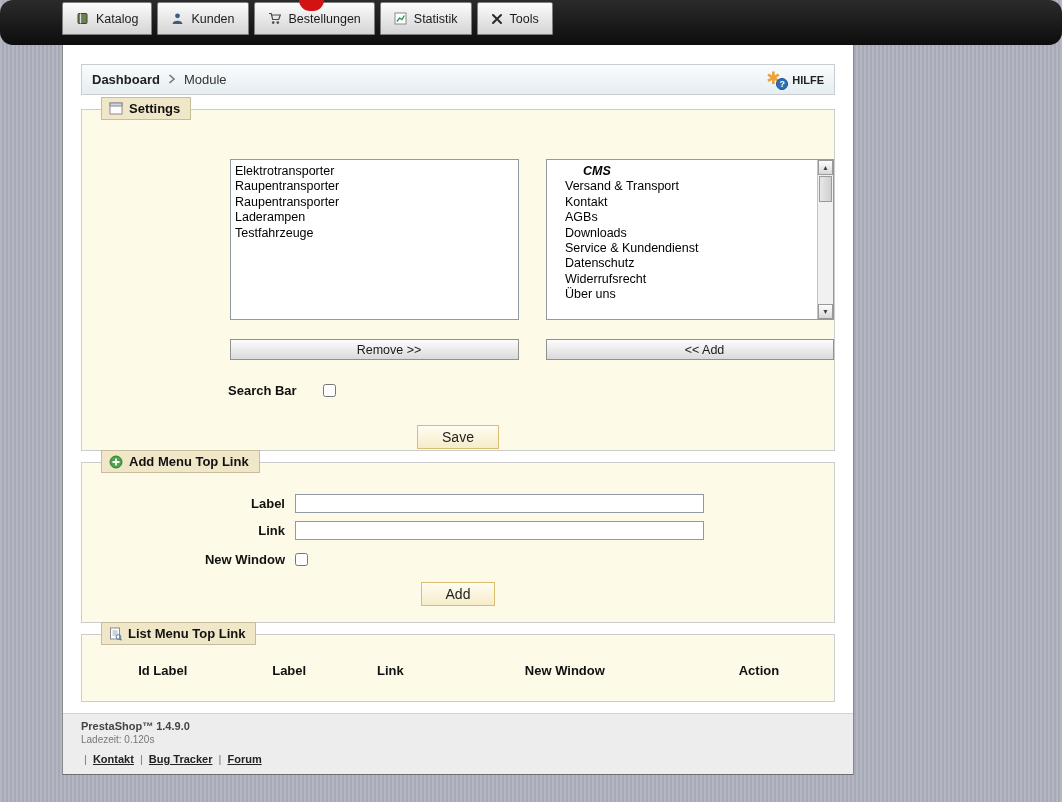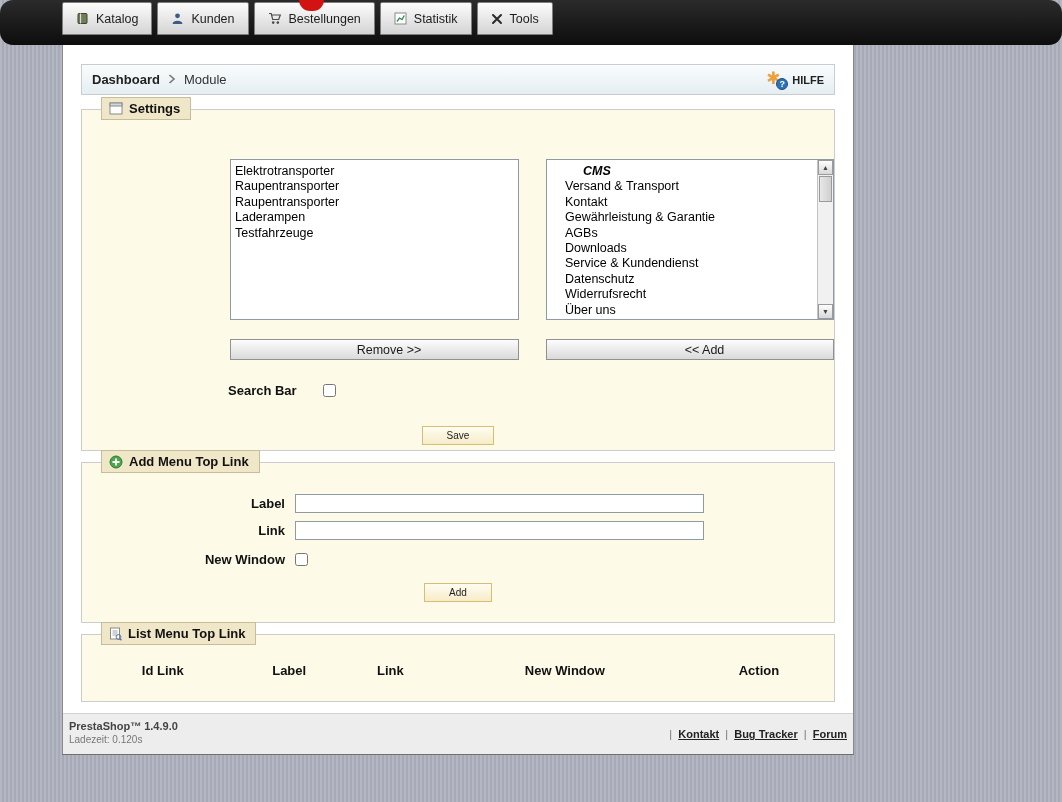--- a/index.html
+++ b/index.html
@@ -97,21 +97,21 @@
   .gray-btn {
     margin-top:19px; height:21px; width:100%;
     background:linear-gradient(#fdfdfd,#dadada); border:1px solid #919191;
     font-family:"Liberation Sans", sans-serif; font-size:12.5px; color:#1a1a1a; cursor:pointer;padding-left:35px;
   }
   .searchbar-row { margin:23px 0 0 146px; display:flex; align-items:center; gap:26px; }
   .bold-label { font-weight:bold; font-size:13px; color:#111; }
   .save-row { text-align:center; margin-top:27px; }
   .cream-btn {
     background:linear-gradient(#fffdf2,#f6ecc9); border:1px solid #d9be72;
-    padding:3px 24px; font-family:"Liberation Sans", sans-serif; font-size:10px; color:#222; cursor:pointer;
+    padding:3px 24px; font-family:"Liberation Sans", sans-serif; font-size:14px; color:#222; cursor:pointer;
   }
 
   
   .addmenu-body { padding:31px 0 20px; }
   .form-row { display:flex; align-items:center; margin-bottom:8px; }
   .form-row .lbl { width:213px; text-align:right; padding-right:10px; }
   .text-input {
     width:409px; height:19px; border:1px solid #8f9aa5; background:#fff;
     font-family:"Liberation Sans", sans-serif; font-size:12px; padding:0 3px;
   }
@@ -123,21 +123,21 @@
   .table-head { display:flex; font-size:13px; font-weight:bold; color:#111; }
   .table-head .c1 { width:198px; text-align:center; }
   .table-head .c2 { width:112px; text-align:center; }
   .table-head .c3 { width:136px; text-align:center; }
   .table-head .c4 { width:292px; text-align:center; }
   .table-head .c5 { width:184px; text-align:center; }
 
   
   .footer {
     margin-top:auto; background:#ededed; border-top:1px solid #d2d2d2;
-    padding:6px 6px 9px; display:flex; justify-content:space-between; align-items:flex-start;
+    padding:6px 18px 9px; display:flex; justify-content:space-between; align-items:flex-start;flex-direction:column;
   }
   .f-version { font-size:11px; font-weight:bold; color:#444; }
   .f-load { font-size:10px; color:#777; margin-top:2px; }
   .f-links { font-size:11px; color:#555; padding-top:8px; }
   .f-links a { color:#222; font-weight:bold; text-decoration:underline; cursor:pointer; }
   .f-sep { color:#777; margin:0 3px; font-weight:normal; }
 </style>
 </head>
 <body>
 
@@ -245,21 +245,20 @@
           </div>
           <button class="gray-btn">Remove &gt;&gt;</button>
         </div>
 
         <div class="list-col right">
           <div class="listbox">
             <div class="items">
               <div class="lb-item group">CMS</div>
               <div class="lb-item sub">Versand &amp; Transport</div>
               <div class="lb-item sub">Kontakt</div>
-              <div class="lb-item sub">Gewährleistung &amp; Garantie</div>
               <div class="lb-item sub">AGBs</div>
               <div class="lb-item sub">Downloads</div>
               <div class="lb-item sub">Service &amp; Kundendienst</div>
               <div class="lb-item sub">Datenschutz</div>
               <div class="lb-item sub">Widerrufsrecht</div>
               <div class="lb-item sub">Über uns</div>
             </div>
             <div class="vscroll">
               <div class="scroll-btn">▲</div>
               <div class="scroll-thumb"></div>
@@ -322,21 +321,21 @@
             <line x1="3.5" y1="8" x2="8.5" y2="8" stroke="#9aa6b2"></line>
             <circle cx="9.5" cy="10" r="2.4" fill="none" stroke="#5a77a0"></circle>
             <line x1="11" y1="11.7" x2="12.5" y2="13.3" stroke="#5a77a0" stroke-width="1.3"></line>
           </svg>
       </span>
       <span>List Menu Top Link</span>
     </div>
 
     <div class="listmenu-body">
       <div class="table-head">
-        <span class="c1">Id Link</span>
+        <span class="c1">Id Label</span>
         <span class="c2">Label</span>
         <span class="c3">Link</span>
         <span class="c4">New Window</span>
         <span class="c5">Action</span>
       </div>
     </div>
   </div>
 
   <div class="footer">
     <div>

